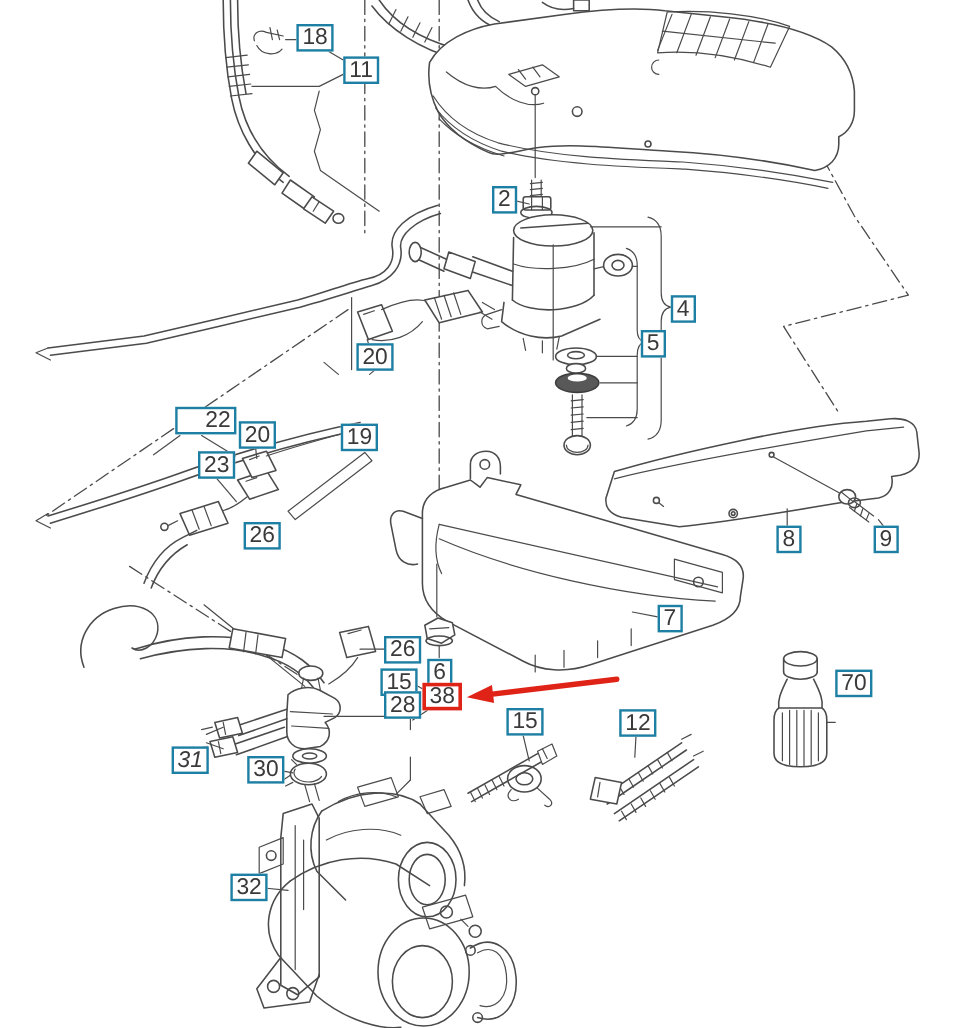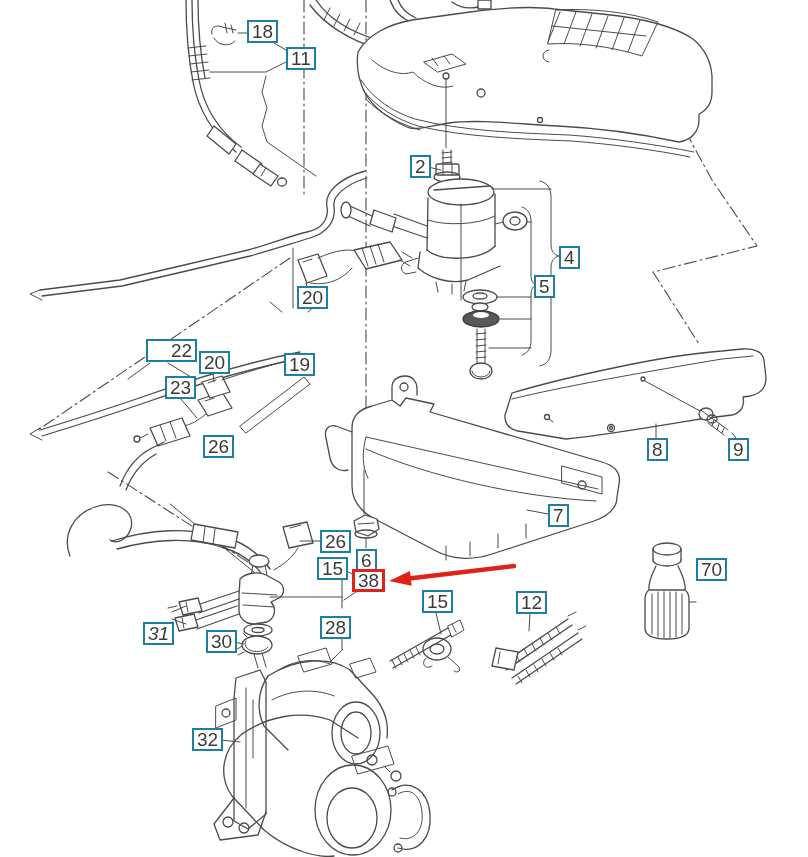--- a/index.html
+++ b/index.html
@@ -357,21 +357,21 @@
       </div>
       <div class="callout" style="left: 356px; top: 549px;">
         <span>6</span>
       </div>
       <div class="callout" style="left: 317px; top: 557px;">
         <span>15</span>
       </div>
       <div class="callout hl" style="left: 352px; top: 569px;">
         <span>38</span>
       </div>
-      <div class="callout" style="left: 320px; top: 616px;">
+      <div class="callout" style="left: 320px; top: 576px;">
         <span>28</span>
       </div>
       <div class="callout" style="left: 143px; top: 622px; font-style: italic;">
         <span>31</span>
       </div>
       <div class="callout" style="left: 206px; top: 630px;">
         <span>30</span>
       </div>
       <div class="callout" style="left: 422px; top: 590px;">
         <span>15</span>

